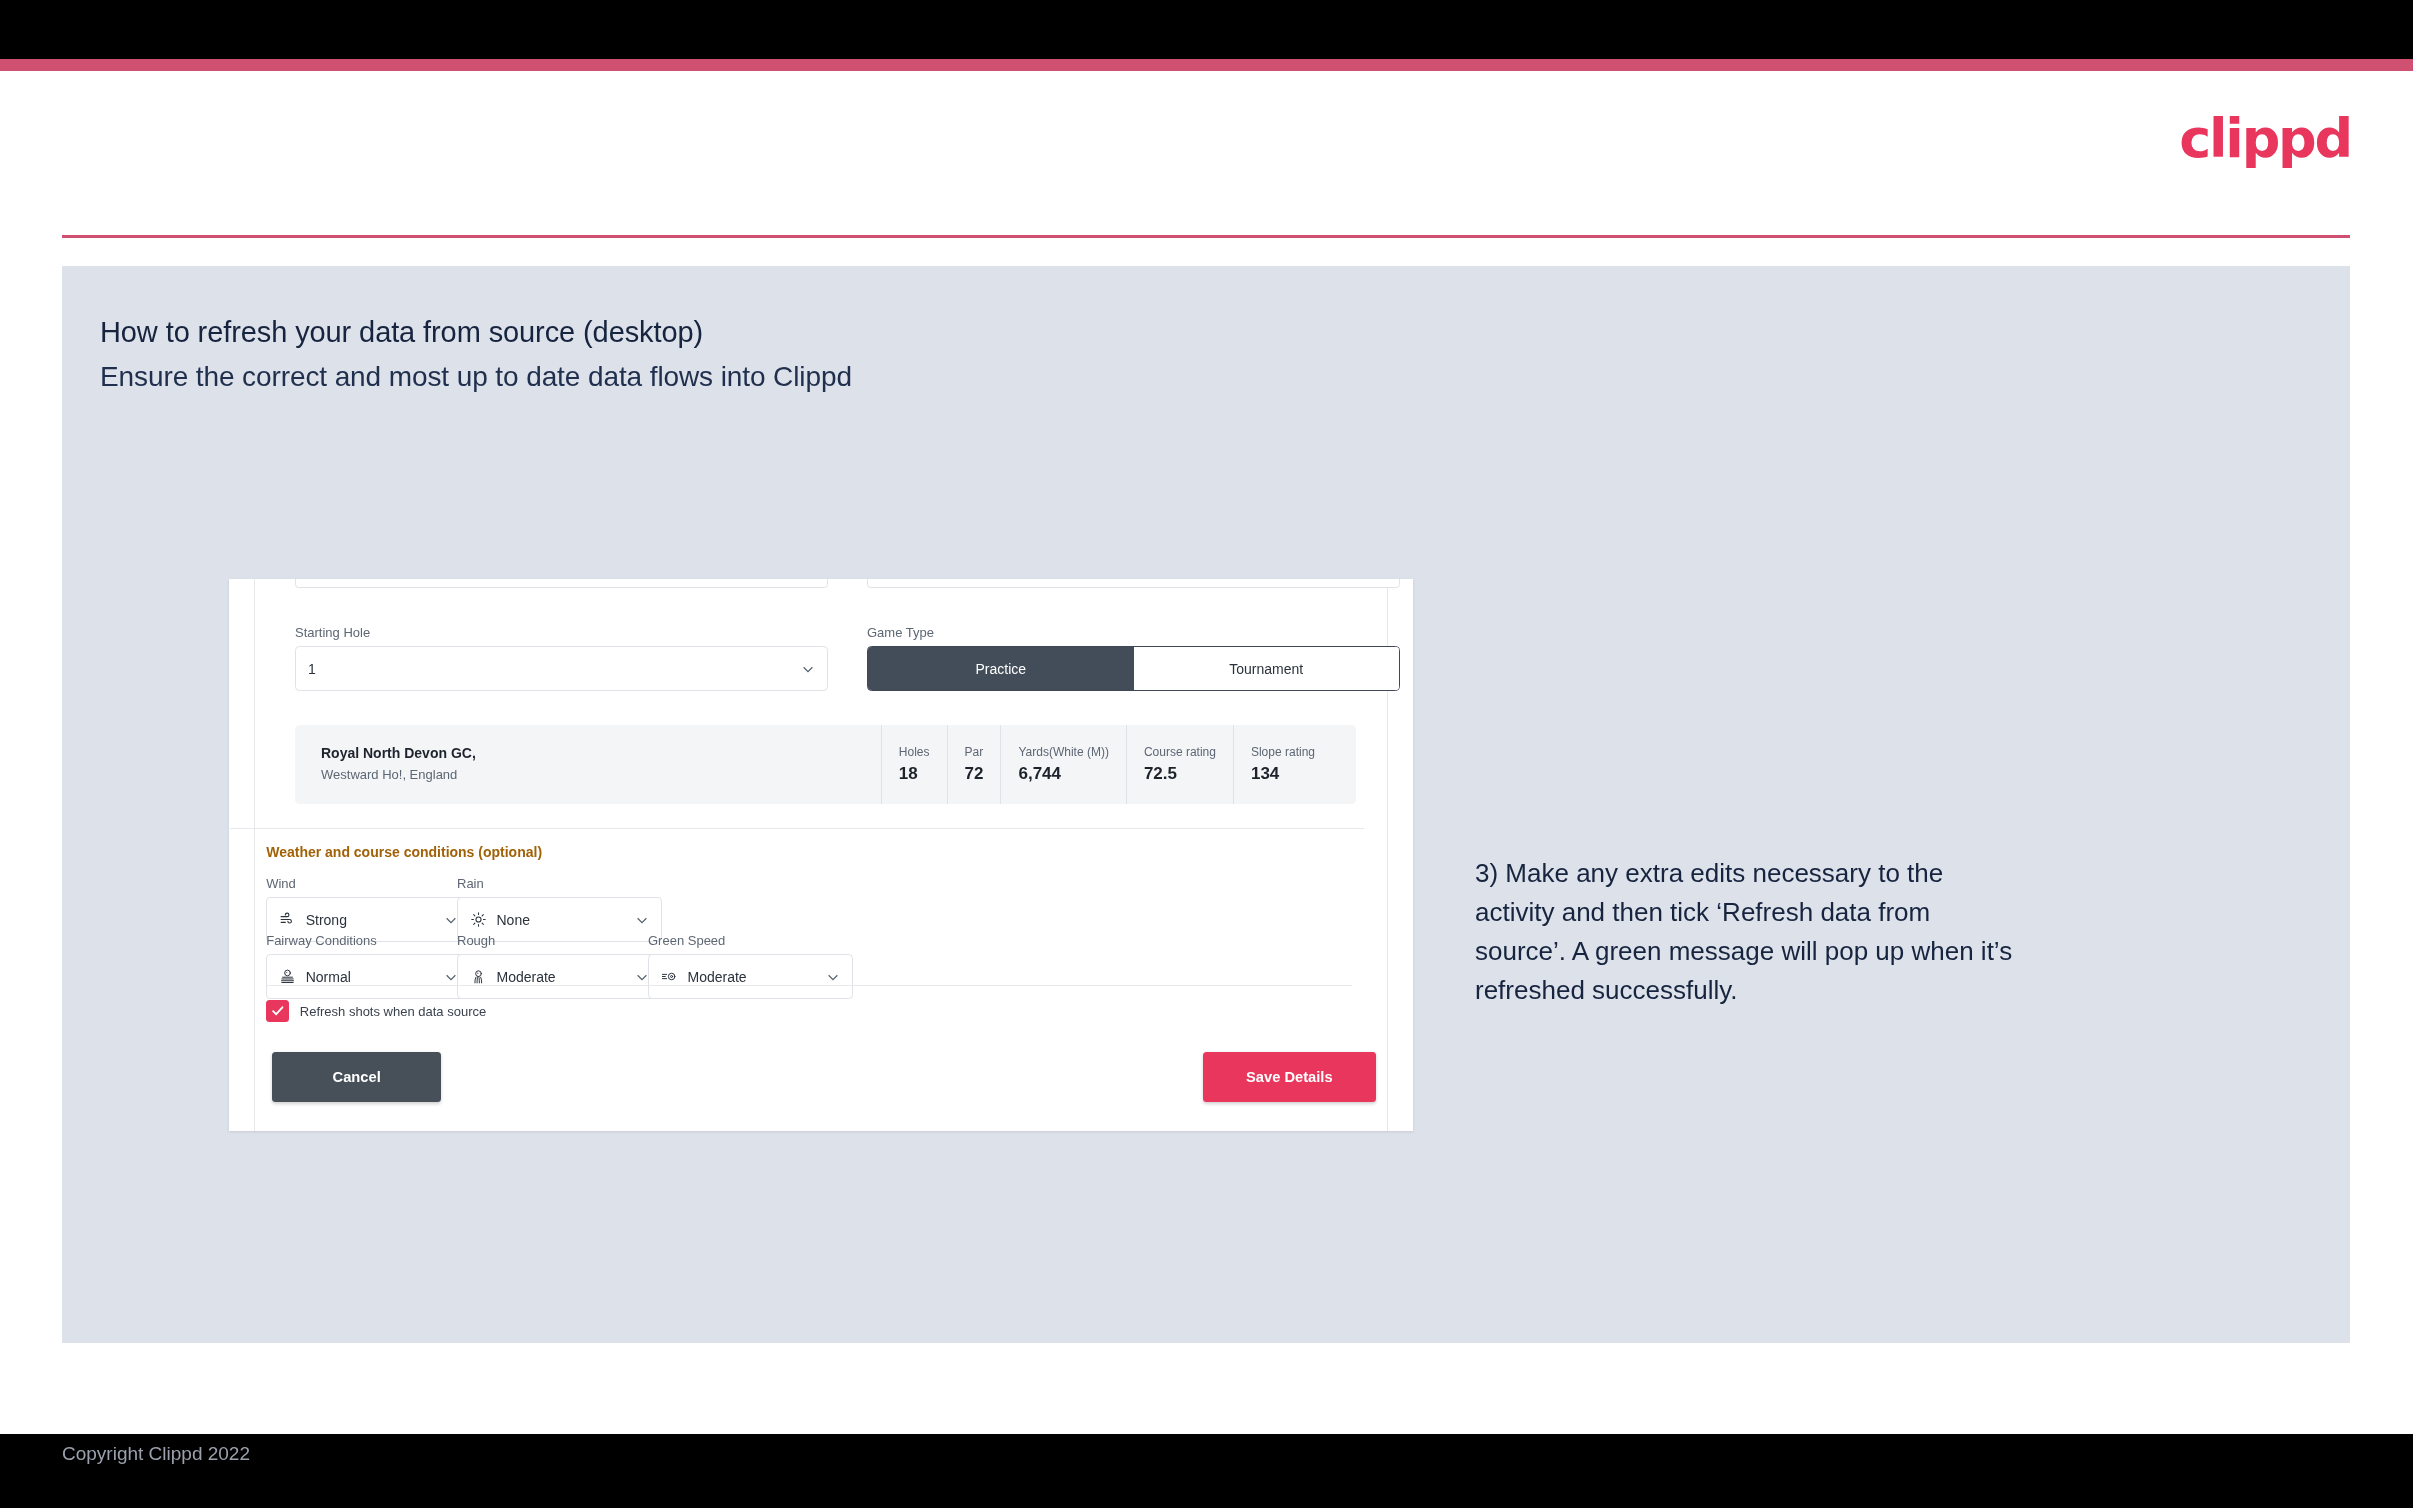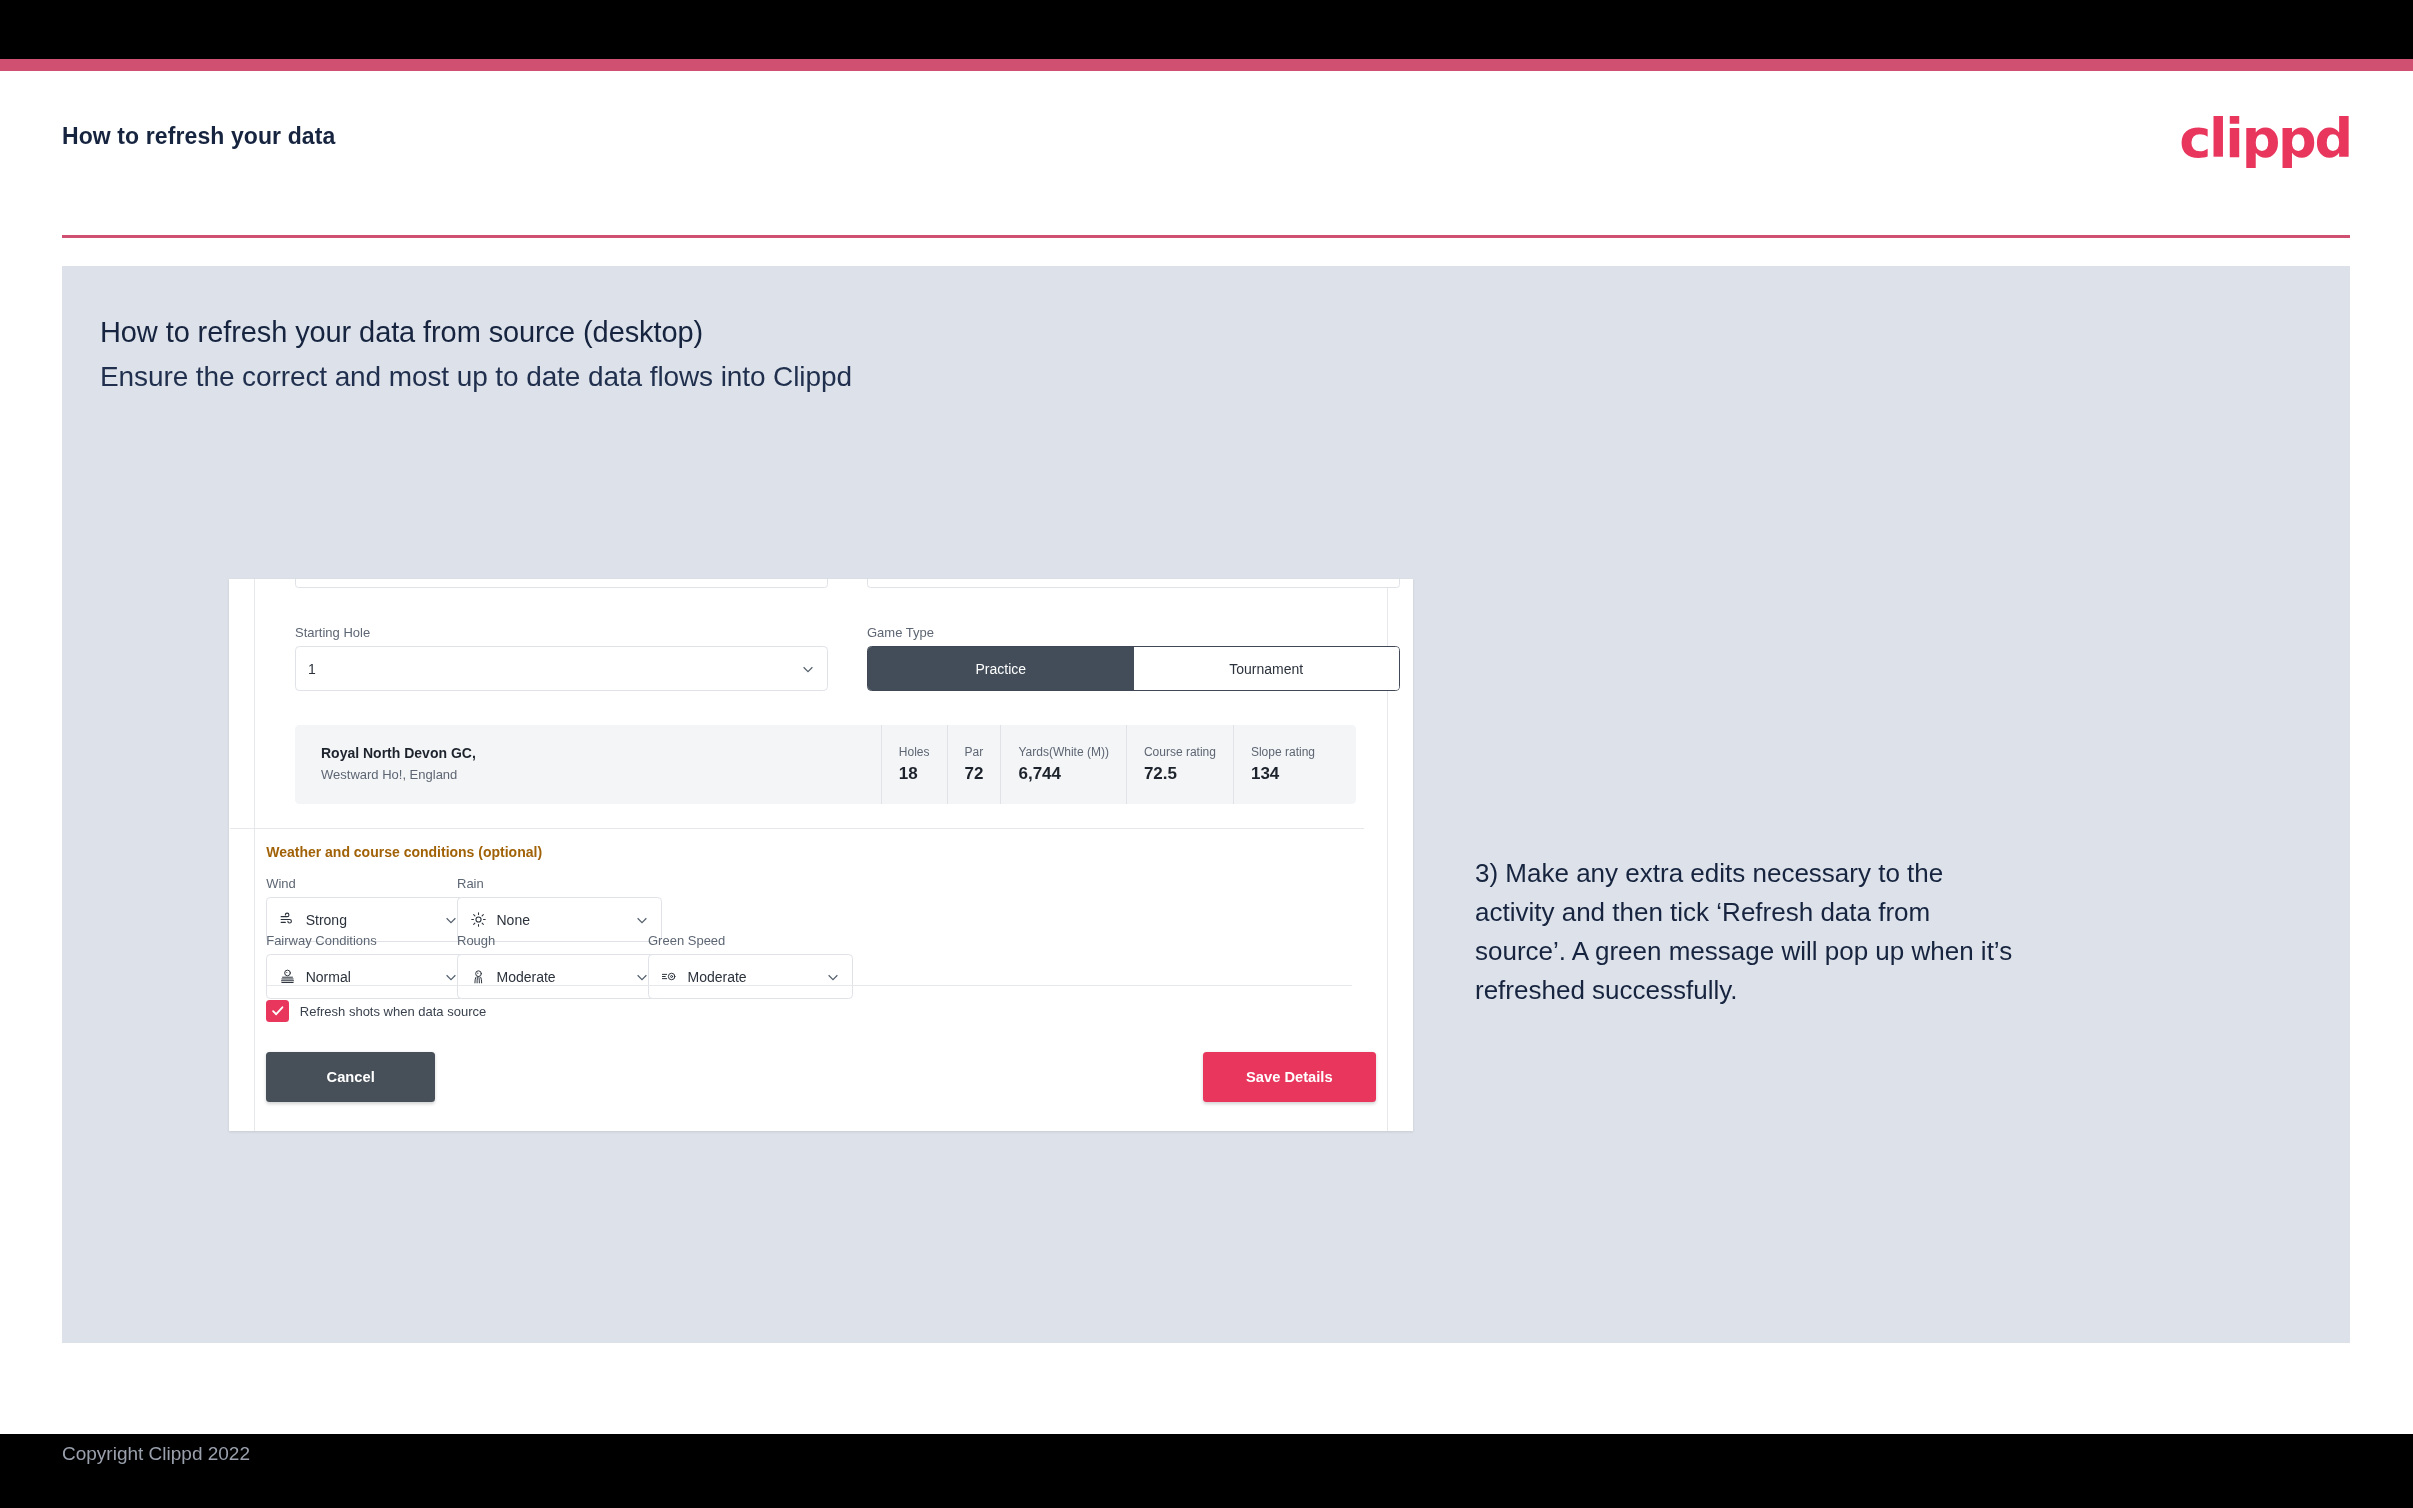--- a/index.html
+++ b/index.html
@@ -134,42 +134,40 @@
   }
   .checkbox svg { display:block; }
   .checklabel { font-size:13px; color:#3a424e; }
 
   
   .btn {
     position:absolute; height:50px; border-radius:3.5px;
     display:flex; align-items:center; justify-content:center;
     font-size:14.7px; font-weight:700; color:#fff;
     box-shadow:0 1.7px 3.5px rgba(0,0,0,0.18);
+    margin-left:6px;
   }
   .btn-cancel { left:11.2px; top:473px; width:169px; background:#475059; }
   .btn-save   { right:11.2px; top:473px; width:173px; background:#e8365d; }
 
   
   .copyright {
     position:absolute; left:62px; top:1372px;
     font-size:19px; color:#9aa1ad; font-weight:400;
   }
 </style>
 </head>
 <body>
 
 <div class="top-black"></div>
 <div class="accent-stripe"></div>
 <div class="bottom-black"></div>
 
 <div class="slide">
 
-  <div class="slide-head">
-    <div class="slide-head-title">How to refresh your data</div>
-  </div>
   <div class="head-rule"></div>
   <div class="logo">clippd</div>
 
   <div class="panel">
 
     <div class="panel-title">How to refresh your data from source (desktop)</div>
     <div class="panel-sub">Ensure the correct and most up to date data flows into Clippd</div>
 
     <div class="instruction">3) Make any extra edits necessary to the activity and then tick ‘Refresh data from source’. A green message will pop up when it’s refreshed successfully.</div>
 

